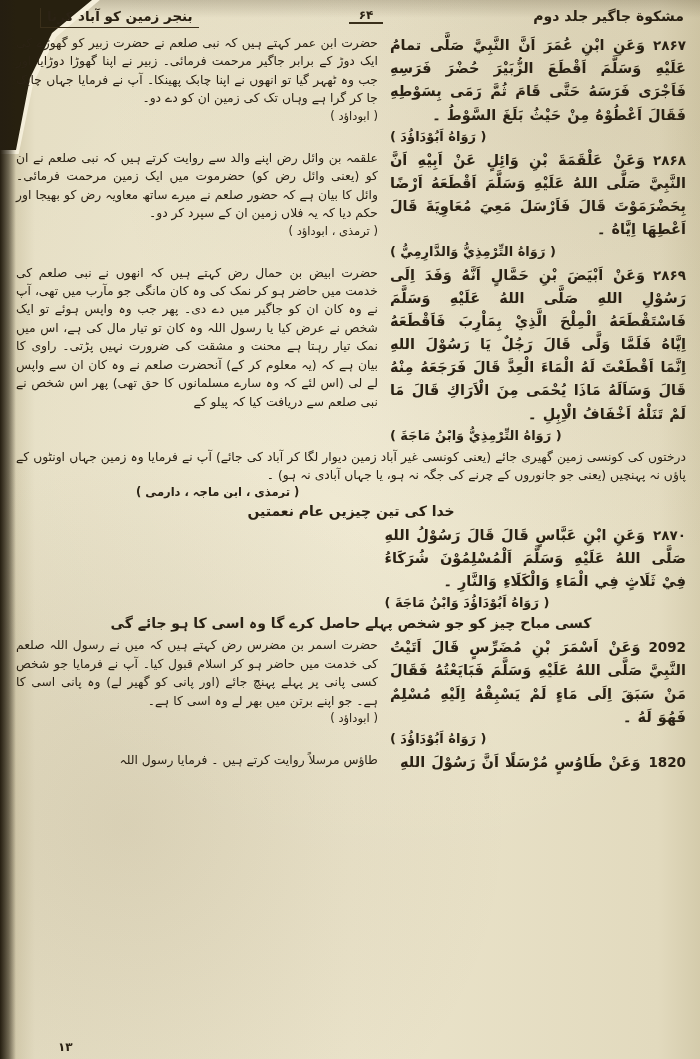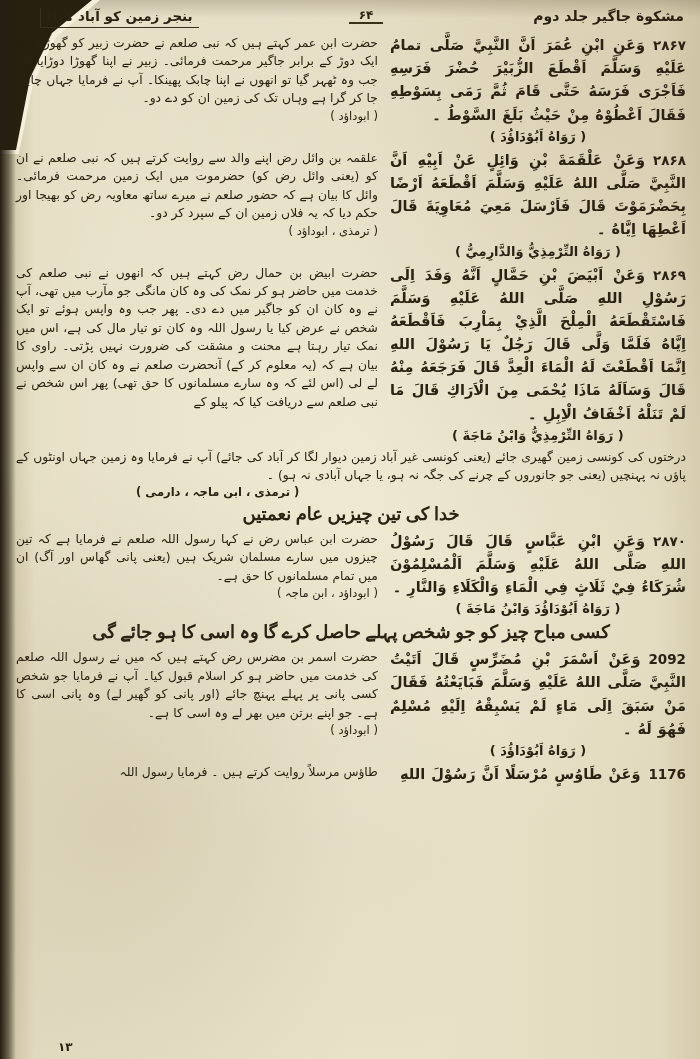--- a/index.html
+++ b/index.html
@@ -51,30 +51,30 @@
   main { position:relative; z-index:4; padding:4px 14px 0 16px; }
   .row { display:flex; gap:12px; align-items:flex-start; margin-bottom:5px; }
   .col-ar { width:45%; }
   .col-ur { width:55%; }
   .ar-text {
     margin:0; font-size:14.5px; font-weight:bold; line-height:1.6;
     text-align:justify; word-spacing:1px;
   }
   .hadith-no { display:inline-block; margin-left:8px; font-size:13.5px; }
   .ar-rawi {
-    margin:2px 0 0 0; font-size:13px; font-weight:bold; text-align:center;
+    margin:2px 0 0 0; font-size:13px; font-weight:bold; text-align:left;
   }
   .ur-text {
     margin:0; font-size:12.3px; line-height:1.5; text-align:justify;
   }
   .ur-rawi { margin:1px 0 0 0; font-size:11.5px; text-align:right; }
   .full-para { margin:2px 0 0 0; font-size:12.3px; line-height:1.5; text-align:justify; }
   .full-rawi { margin:0 0 2px 0; font-size:11.5px; text-align:left; padding-left:120px;font-weight:bold; }
   .section-heading {
-    margin:4px 0 5px 0; text-align:center; font-weight:bold; font-size:18px;font-family:Liberation Serif, serif;
+    margin:4px 0 5px 0; text-align:center; font-weight:bold; font-size:14px;
   }
   .footer-num {
     position:absolute; left:10px; bottom:5px; z-index:4;
     font-size:12px; font-weight:bold;padding-left:48px;
   }
 </style>
 </head>
 <body>
 
 <div class="page" dir="rtl">
@@ -125,43 +125,39 @@
     <p class="full-para">درختوں کی کونسی زمین گھیری جائے (یعنی کونسی غیر آباد زمین دیوار لگا کر آباد کی جائے) آپ نے فرمایا وہ زمین جہاں اونٹوں کے پاؤں نہ پہنچیں (یعنی جو جانوروں کے چرنے کی جگہ نہ ہو، یا جہاں آبادی نہ ہو) ۔</p>
     <p class="full-rawi">( ترمذی ، ابن ماجہ ، دارمی )</p>
 
     <h2 class="section-heading">خدا کی تین چیزیں عام نعمتیں</h2>
 
     <section class="row">
       <div class="col-ar">
         <p class="ar-text"><span class="hadith-no">۲۸۷۰</span><span>وَعَنِ ابْنِ عَبَّاسٍ قَالَ قَالَ رَسُوْلُ اللهِ صَلَّى اللهُ عَلَيْهِ وَسَلَّمَ اَلْمُسْلِمُوْنَ شُرَكَاءُ فِيْ ثَلَاثٍ فِي الْمَاءِ وَالْكَلَاءِ وَالنَّارِ ۔</span></p>
         <p class="ar-rawi">( رَوَاهُ اَبُوْدَاؤُدَ وَابْنُ مَاجَةَ )</p>
       </div>
-      <div class="col-ur">
-        <p class="ur-text">حضرت ابن عباس رض نے کہا رسول اللہ صلعم نے فرمایا ہے کہ تین چیزوں میں سارے مسلمان شریک ہیں (یعنی پانی گھاس اور آگ) ان میں تمام مسلمانوں کا حق ہے۔</p>
-        <p class="ur-rawi">( ابوداؤد ، ابن ماجہ )</p>
-      </div>
     </section>
 
     <h2 class="section-heading">کسی مباح چیز کو جو شخص پہلے حاصل کرے گا وہ اسی کا ہو جائے گی</h2>
 
     <section class="row">
       <div class="col-ar">
         <p class="ar-text"><span class="hadith-no">2092</span><span>وَعَنْ اَسْمَرَ بْنِ مُضَرِّسٍ قَالَ اَتَيْتُ النَّبِيَّ صَلَّى اللهُ عَلَيْهِ وَسَلَّمَ فَبَايَعْتُهُ فَقَالَ مَنْ سَبَقَ اِلَى مَاءٍ لَمْ يَسْبِقْهُ اِلَيْهِ مُسْلِمٌ فَهُوَ لَهُ ۔</span></p>
         <p class="ar-rawi">( رَوَاهُ اَبُوْدَاؤُدَ )</p>
       </div>
       <div class="col-ur">
         <p class="ur-text">حضرت اسمر بن مضرس رض کہتے ہیں کہ میں نے رسول اللہ صلعم کی خدمت میں حاضر ہو کر اسلام قبول کیا۔ آپ نے فرمایا جو شخص کسی پانی پر پہلے پہنچ جائے (اور پانی کو گھیر لے) وہ پانی اسی کا ہے۔ جو اپنے برتن میں بھر لے وہ اسی کا ہے۔</p>
         <p class="ur-rawi">( ابوداؤد )</p>
       </div>
     </section>
 
 
     <section class="row">
       <div class="col-ar">
-        <p class="ar-text"><span class="hadith-no">1176</span><span>وَعَنْ طَاوُسٍ مُرْسَلًا اَنَّ رَسُوْلَ اللهِ</span></p>
+        <p class="ar-text"><span class="hadith-no">1820</span><span>وَعَنْ طَاوُسٍ مُرْسَلًا اَنَّ رَسُوْلَ اللهِ</span></p>
       </div>
       <div class="col-ur">
         <p class="ur-text">طاؤس مرسلاً روایت کرتے ہیں ۔ فرمایا رسول اللہ</p>
       </div>
     </section>
 
   </main>
 
   <div class="footer-num">۱۳</div>
 </div>

